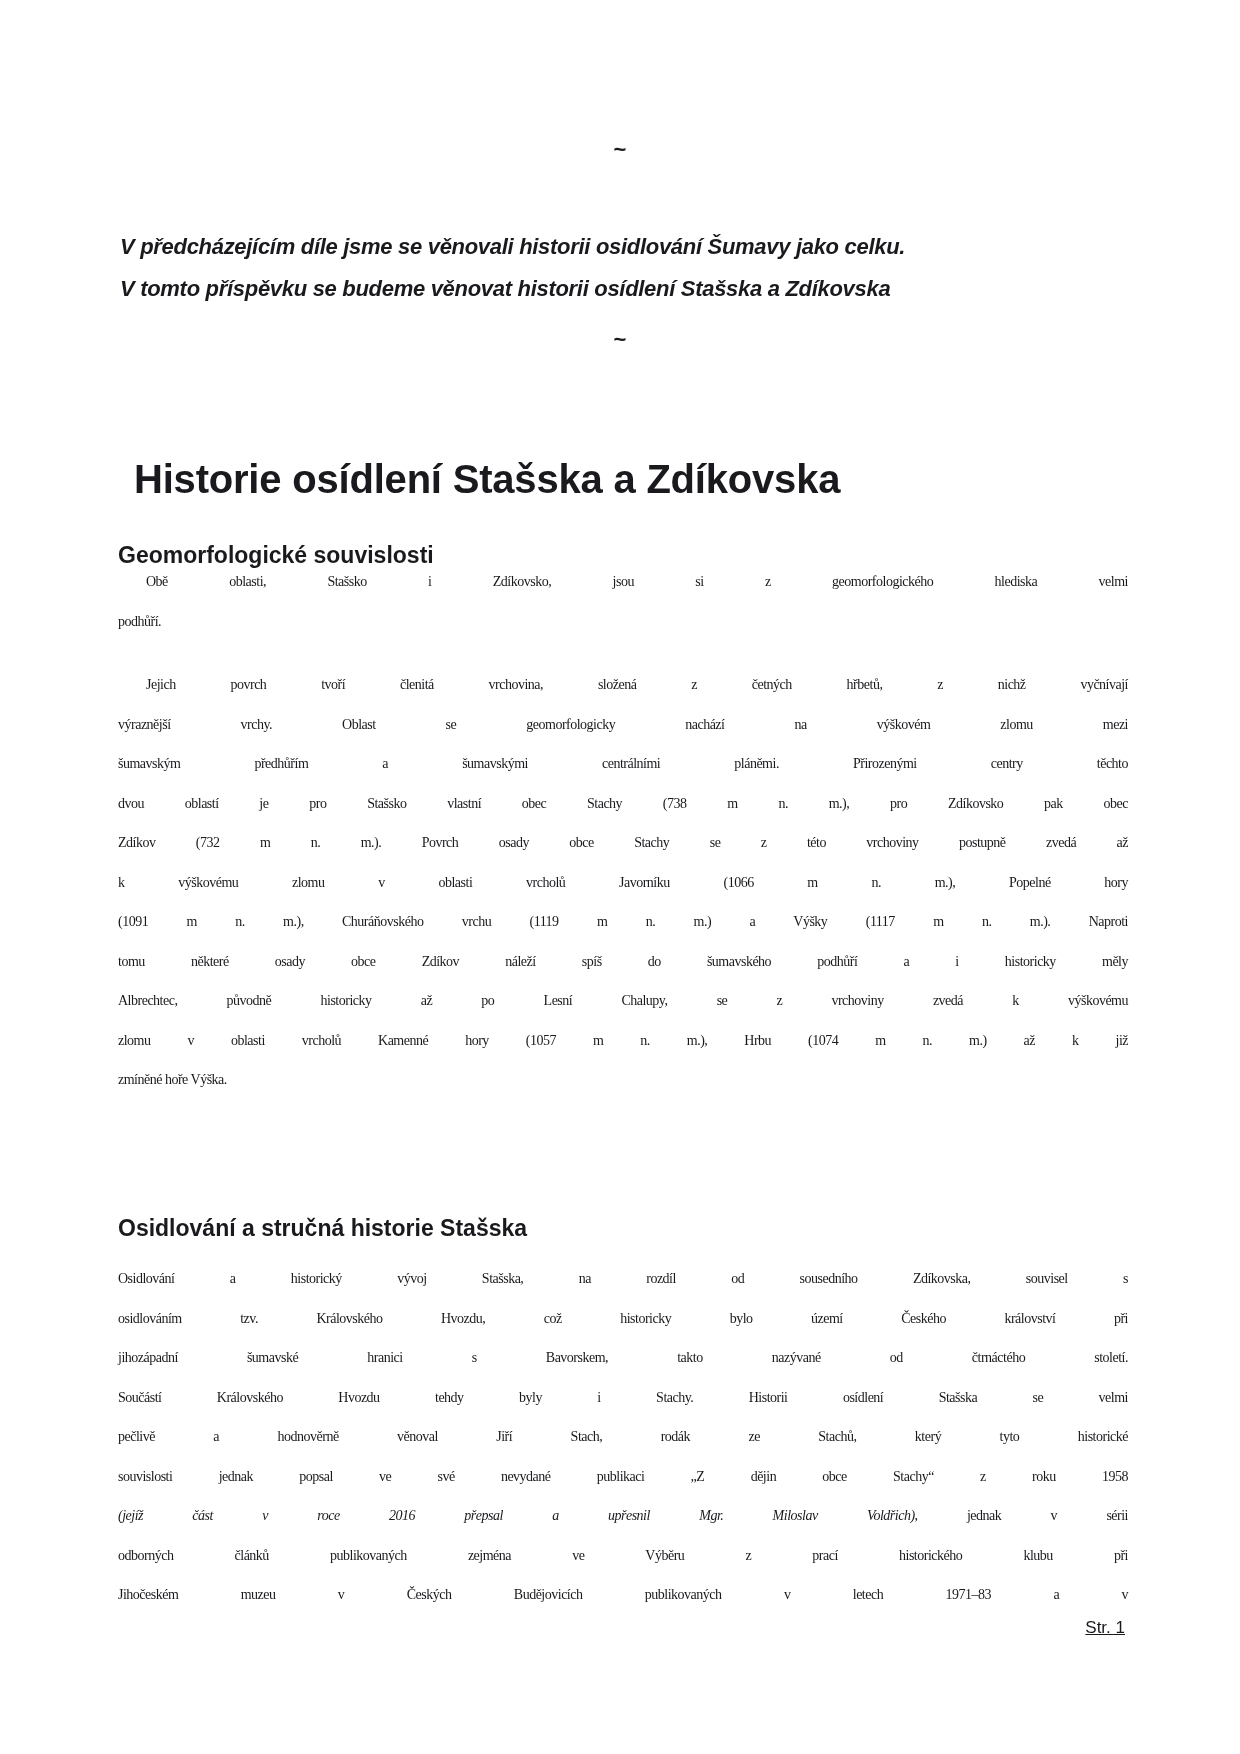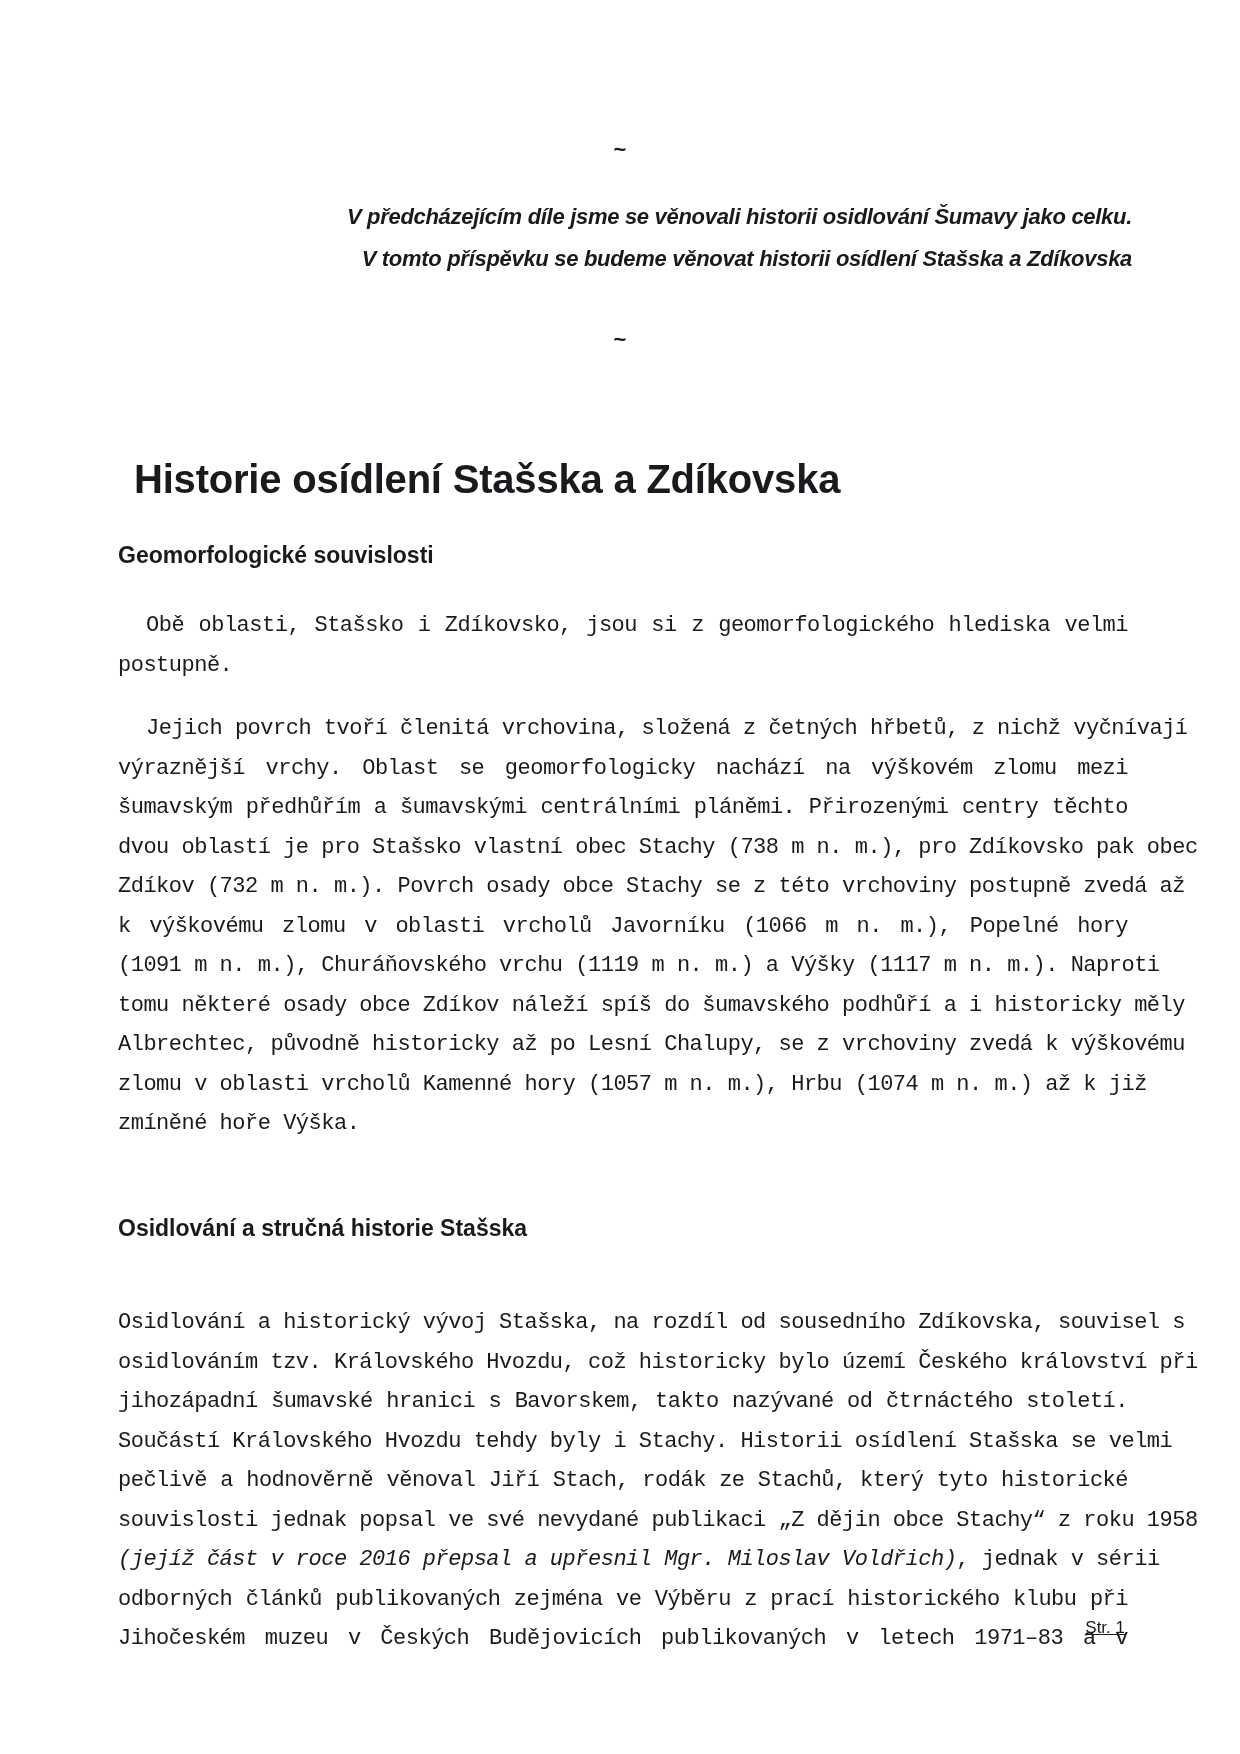--- a/index.html
+++ b/index.html
@@ -1,23 +1,23 @@
 <!DOCTYPE html>
 <html><head>
 <meta charset="utf-8">
 <style>
   html, body { margin: 0; padding: 0; background: #ffffff; }
   body { width: 1240px; height: 1754px; position: relative; overflow: hidden; color: #1a1a1e; }
   .page { position: absolute; left: 0; top: 0; width: 1240px; height: 1754px; background: #fff; }
   .tilde { position: absolute; left: 0; width: 1240px; text-align: center; font-family: "Liberation Sans", sans-serif; font-weight: bold; font-size: 22px; line-height: 20px; }
-  .intro { position: absolute; left: 132px; width: 1000px; text-align: right; font-family: "Liberation Sans", sans-serif; font-style: italic; font-weight: bold; font-size: 22px; letter-spacing: -0.3px; }
+  .intro { position: absolute; left: 120px; width: 1000px; text-align: left; font-family: "Liberation Sans", sans-serif; font-style: italic; font-weight: bold; font-size: 22px; letter-spacing: -0.3px; margin-top: 30px; }
   .intro .ln { display: block; height: 42px; line-height: 42px; }
   h1 { position: absolute; left: 118px; top: 438px; margin: 16px; font-family: "Liberation Sans", sans-serif; font-weight: bold; font-size: 40px; line-height: 50px; letter-spacing: -0.2px; white-space: nowrap; }
   h2 { position: absolute; left: 118px; margin: 0; font-family: "Liberation Sans", sans-serif; font-weight: bold; font-size: 23px; line-height: 30px; white-space: nowrap; }
-  .para { position: absolute; left: 118px; width: 1010px; font-family: Liberation Mono, monospace; font-size: 22px; margin-top: 44px; }
+  .para { position: absolute; left: 118px; width: 1010px; font-family: Liberation Serif, serif; font-size: 14px; }
   .para .ln { display: block; height: 39.5px; line-height: 39.5px; white-space: nowrap; text-align: justify; text-align-last: justify; letter-spacing: -0.5px; }
   .para .ln.last { text-align-last: left; }
   .para .ln.ind { padding-left: 28px; }
   .it { font-style: italic; }
   .pagenum { position: absolute; right: 115px; top: 1618px; font-family: "Liberation Sans", sans-serif; font-size: 17px; text-decoration: underline; }
 </style>
 </head>
 <body>
 
 <div class="page">
@@ -30,21 +30,21 @@
   </div>
 
   <div class="tilde" style="top:330px;">~</div>
 
   <h1>Historie osídlení Stašska a Zdíkovska</h1>
 
   <h2 style="top:540px;">Geomorfologické souvislosti</h2>
 
   <div class="para" style="top:562px;">
     <span class="ln ind">Obě oblasti, Stašsko i Zdíkovsko, jsou si z geomorfologického hlediska velmi</span>
-    <span class="ln last">postupně.</span>
+    <span class="ln last">podhůří.</span>
   </div>
 
   <div class="para" style="top:665px;">
     <span class="ln ind">Jejich povrch tvoří členitá vrchovina, složená z četných hřbetů, z nichž vyčnívají</span>
     <span class="ln">výraznější vrchy. Oblast se geomorfologicky nachází na výškovém zlomu mezi</span>
     <span class="ln">šumavským předhůřím a šumavskými centrálními pláněmi. Přirozenými centry těchto</span>
     <span class="ln">dvou oblastí je pro Stašsko vlastní obec Stachy (738 m n. m.), pro Zdíkovsko pak obec</span>
     <span class="ln">Zdíkov (732 m n. m.). Povrch osady obce Stachy se z této vrchoviny postupně zvedá až</span>
     <span class="ln">k výškovému zlomu v oblasti vrcholů Javorníku (1066 m n. m.), Popelné hory</span>
     <span class="ln">(1091 m n. m.), Churáňovského vrchu (1119 m n. m.) a Výšky (1117 m n. m.). Naproti</span>

